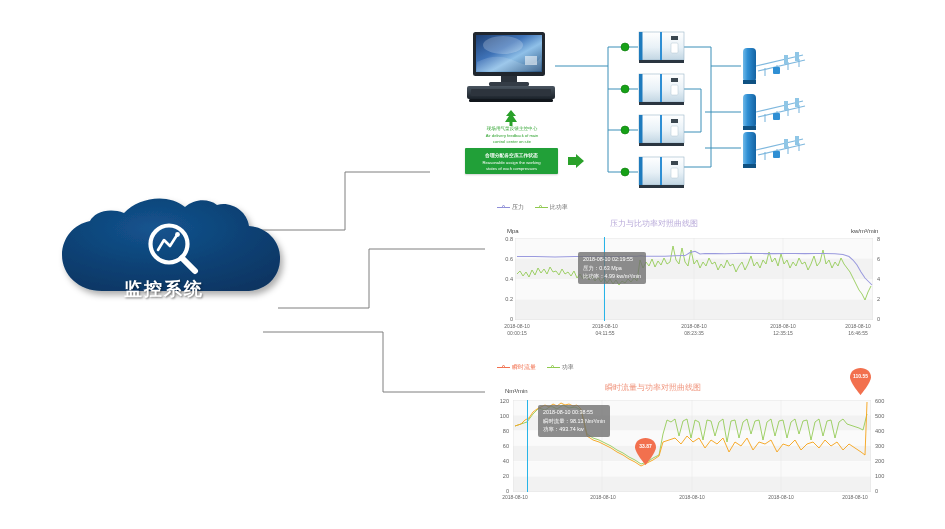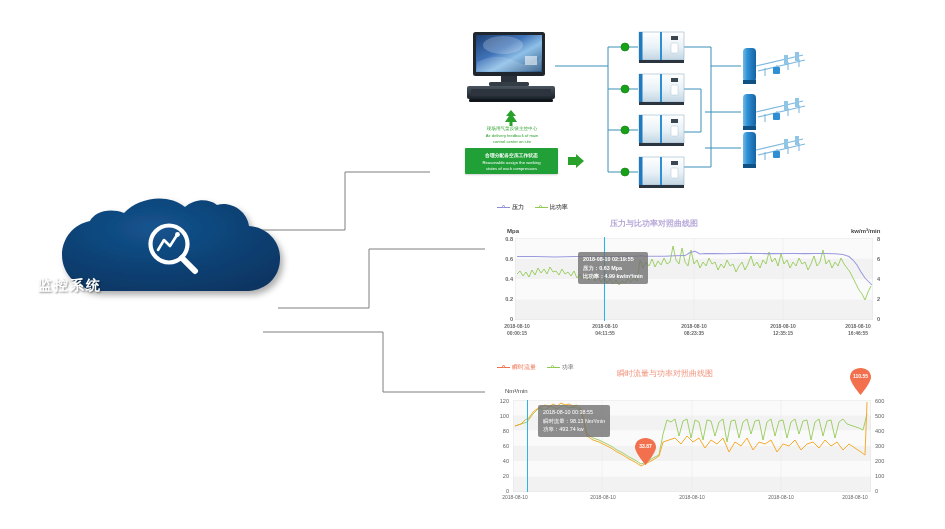--- a/index.html
+++ b/index.html
@@ -15,22 +15,22 @@
     position:absolute;left:48px;top:20px;
     font-size:23px;font-weight:bold;color:#7f7f7f;
     letter-spacing:1px;white-space:nowrap;
     text-shadow:1px 1px 0 #d9d9d9;
   }
 
   
   .cloud-wrap{position:absolute;left:38px;top:195px;width:252px;height:140px;}
   .cloud-wrap svg{display:block;}
   .cloud-label{
-    position:absolute;left:0;top:82px;width:252px;text-align:left;
-    font-size:14px;font-weight:bold;color:#ffffff;letter-spacing:2px;
+    position:absolute;left:0;top:82px;width:252px;text-align:center;
+    font-size:18px;font-weight:bold;color:#ffffff;letter-spacing:2px;
     text-shadow:1px 1px 2px rgba(0,0,0,.45);
     pointer-events:none;
   }
   .cloud-icon{position:absolute;left:105px;top:25px;width:62px;height:58px;}
 
   
   .connectors{position:absolute;left:0;top:0;width:945px;height:529px;pointer-events:none;}
 
   
   .diagram{position:absolute;left:455px;top:22px;width:480px;height:180px;}
@@ -292,21 +292,21 @@
           <path d="M333,124 L333,132"></path>
             <path d="M344,121 L344,129"></path>
         </g>
         <rect x="318" y="129" width="7" height="7" rx="1" fill="#2f8fd4"></rect>
         <rect x="329" y="117" width="4" height="9" fill="#8fc6e6"></rect>
         <rect x="340" y="114" width="4" height="9" fill="#8fc6e6"></rect>
       </g>
     </svg>
   </div>
 
-  <div class="chart" style="left:485px;top:200px;width:412px;height:135px;font-weight:bold;">
+  <div class="chart" style="left:485px;top:200px;width:412px;height:135px;">
 
     <div class="chart-legend" style="left:12px;top:3px;">
       <span class="lg">
         <span class="lg-mark">
           <i style="background:#8f8fd8"></i><b style="border-color:#8f8fd8"></b>
         </span><span class="lg-txt">压力</span>
       </span>
       <span class="lg">
         <span class="lg-mark">
           <i style="background:#8fc94e"></i><b style="border-color:#8fc94e"></b>
@@ -397,21 +397,21 @@
           <i style="background:#f2704e"></i><b style="border-color:#f2704e"></b>
         </span><span class="lg-txt" style="color:#f2704e">瞬时流量</span>
       </span>
       <span class="lg">
         <span class="lg-mark">
           <i style="background:#8fc94e"></i><b style="border-color:#8fc94e"></b>
         </span><span class="lg-txt">功率</span>
       </span>
     </div>
 
-    <div class="chart-title" style="left:120px;top:8px;color:#f0947c;margin-left:12px;">瞬时流量与功率对照曲线图</div>
+    <div class="chart-title" style="left:120px;top:22px;color:#f0947c;">瞬时流量与功率对照曲线图</div>
 
     <div class="axis-unit" style="left:20px;top:28px;">Nm³/min</div>
 
     <div class="ytick" style="left:8px;top:38px;">120</div>
     <div class="ytick" style="left:8px;top:53px;">100</div>
     <div class="ytick" style="left:8px;top:68px;">80</div>
     <div class="ytick" style="left:8px;top:83px;">60</div>
     <div class="ytick" style="left:8px;top:98px;">40</div>
     <div class="ytick" style="left:8px;top:113px;">20</div>
     <div class="ytick" style="left:8px;top:128px;">0</div>

